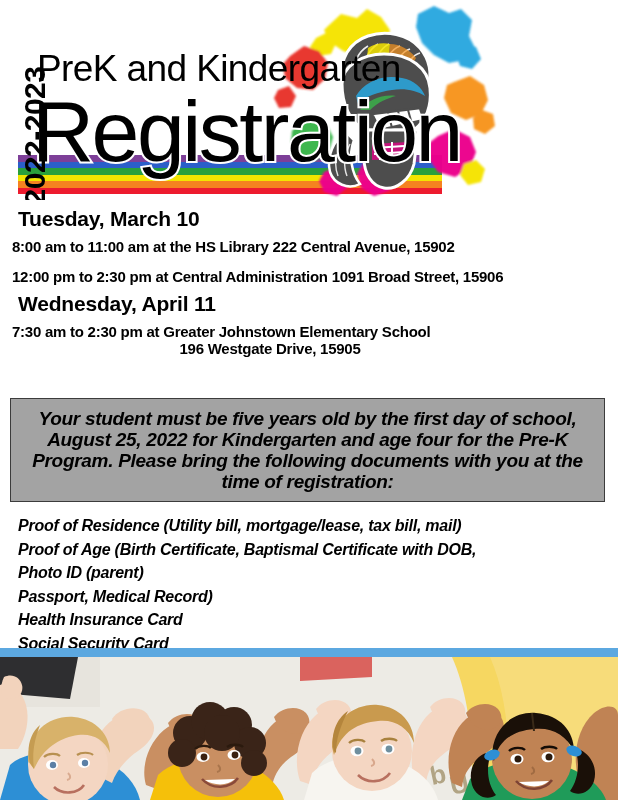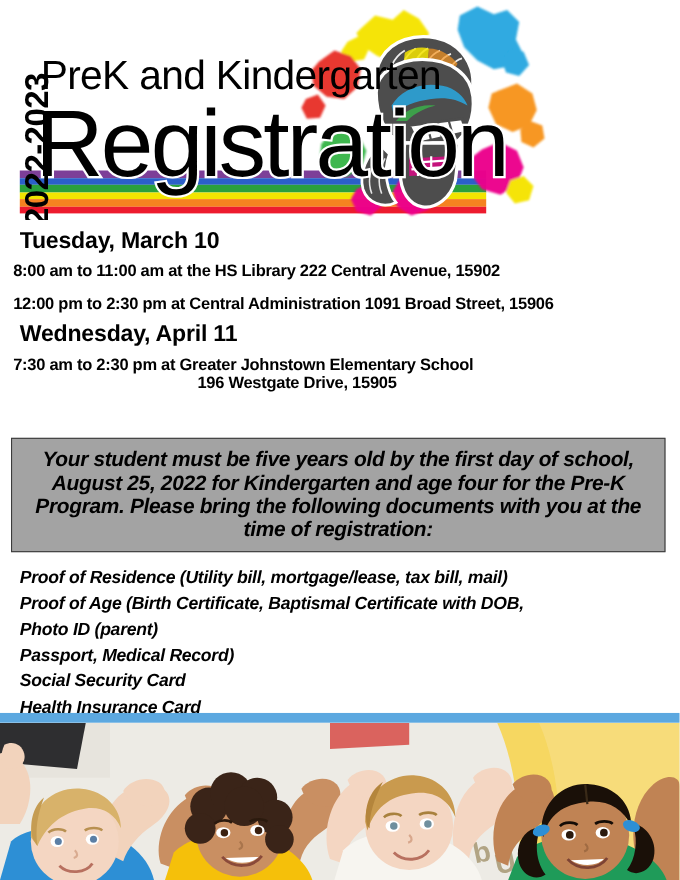--- a/index.html
+++ b/index.html
@@ -298,22 +298,22 @@
 
 <div id="notice-box">
   <div id="notice-text">Your student must be five years old by the first day of school, August 25, 2022 for Kindergarten and age four for the Pre-K Program. Please bring the following documents with you at the time of registration:</div>
 </div>
 
 <ul id="doc-list">
   <li>Proof of Residence (Utility bill, mortgage/lease, tax bill, mail)</li>
   <li>Proof of Age (Birth Certificate, Baptismal Certificate with DOB,</li>
   <li>Photo ID (parent)</li>
   <li>Passport, Medical Record)</li>
+  <li>Health Insurance Card</li>
   <li>Social Security Card</li>
-  <li>Health Insurance Card</li>
 </ul>
 
 <div id="photo">
   <div id="photo-topband"></div>
   <div id="photo-scene">
     <svg width="618" height="143" viewBox="0 0 618 143" xmlns="http://www.w3.org/2000/svg">
 
       <rect x="0" y="0" width="618" height="143" fill="#edebe5"></rect>
       <rect x="0" y="0" width="100" height="50" fill="#e7e4dd"></rect>
 

